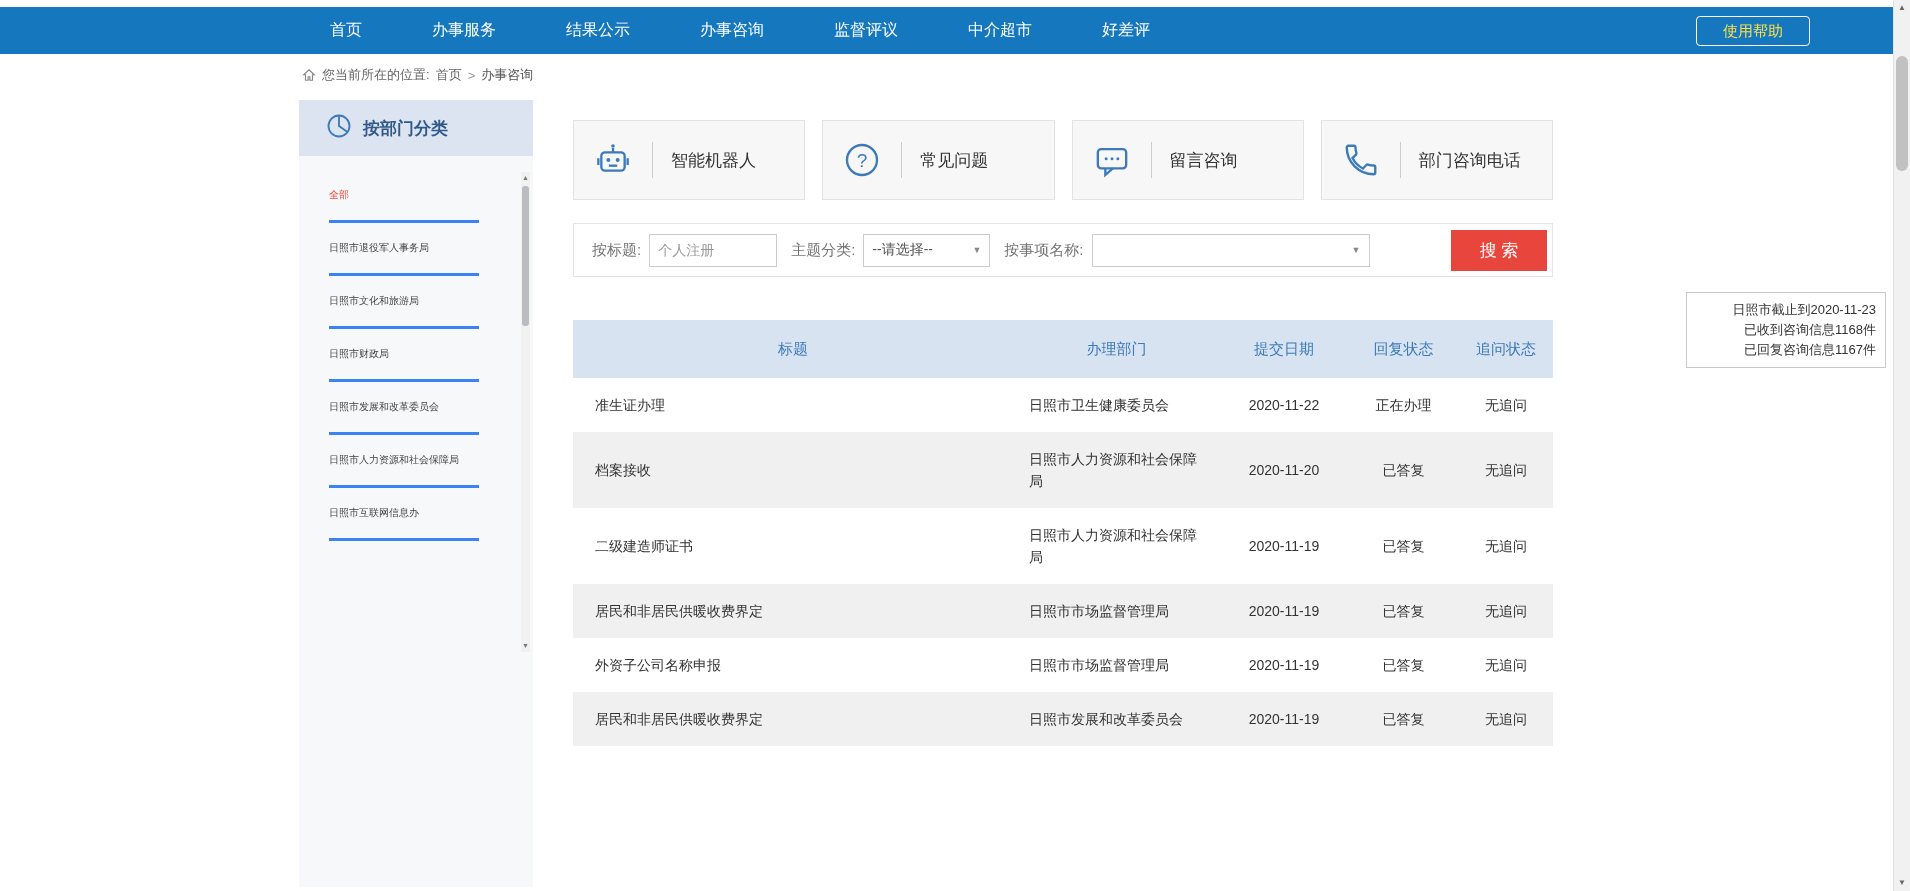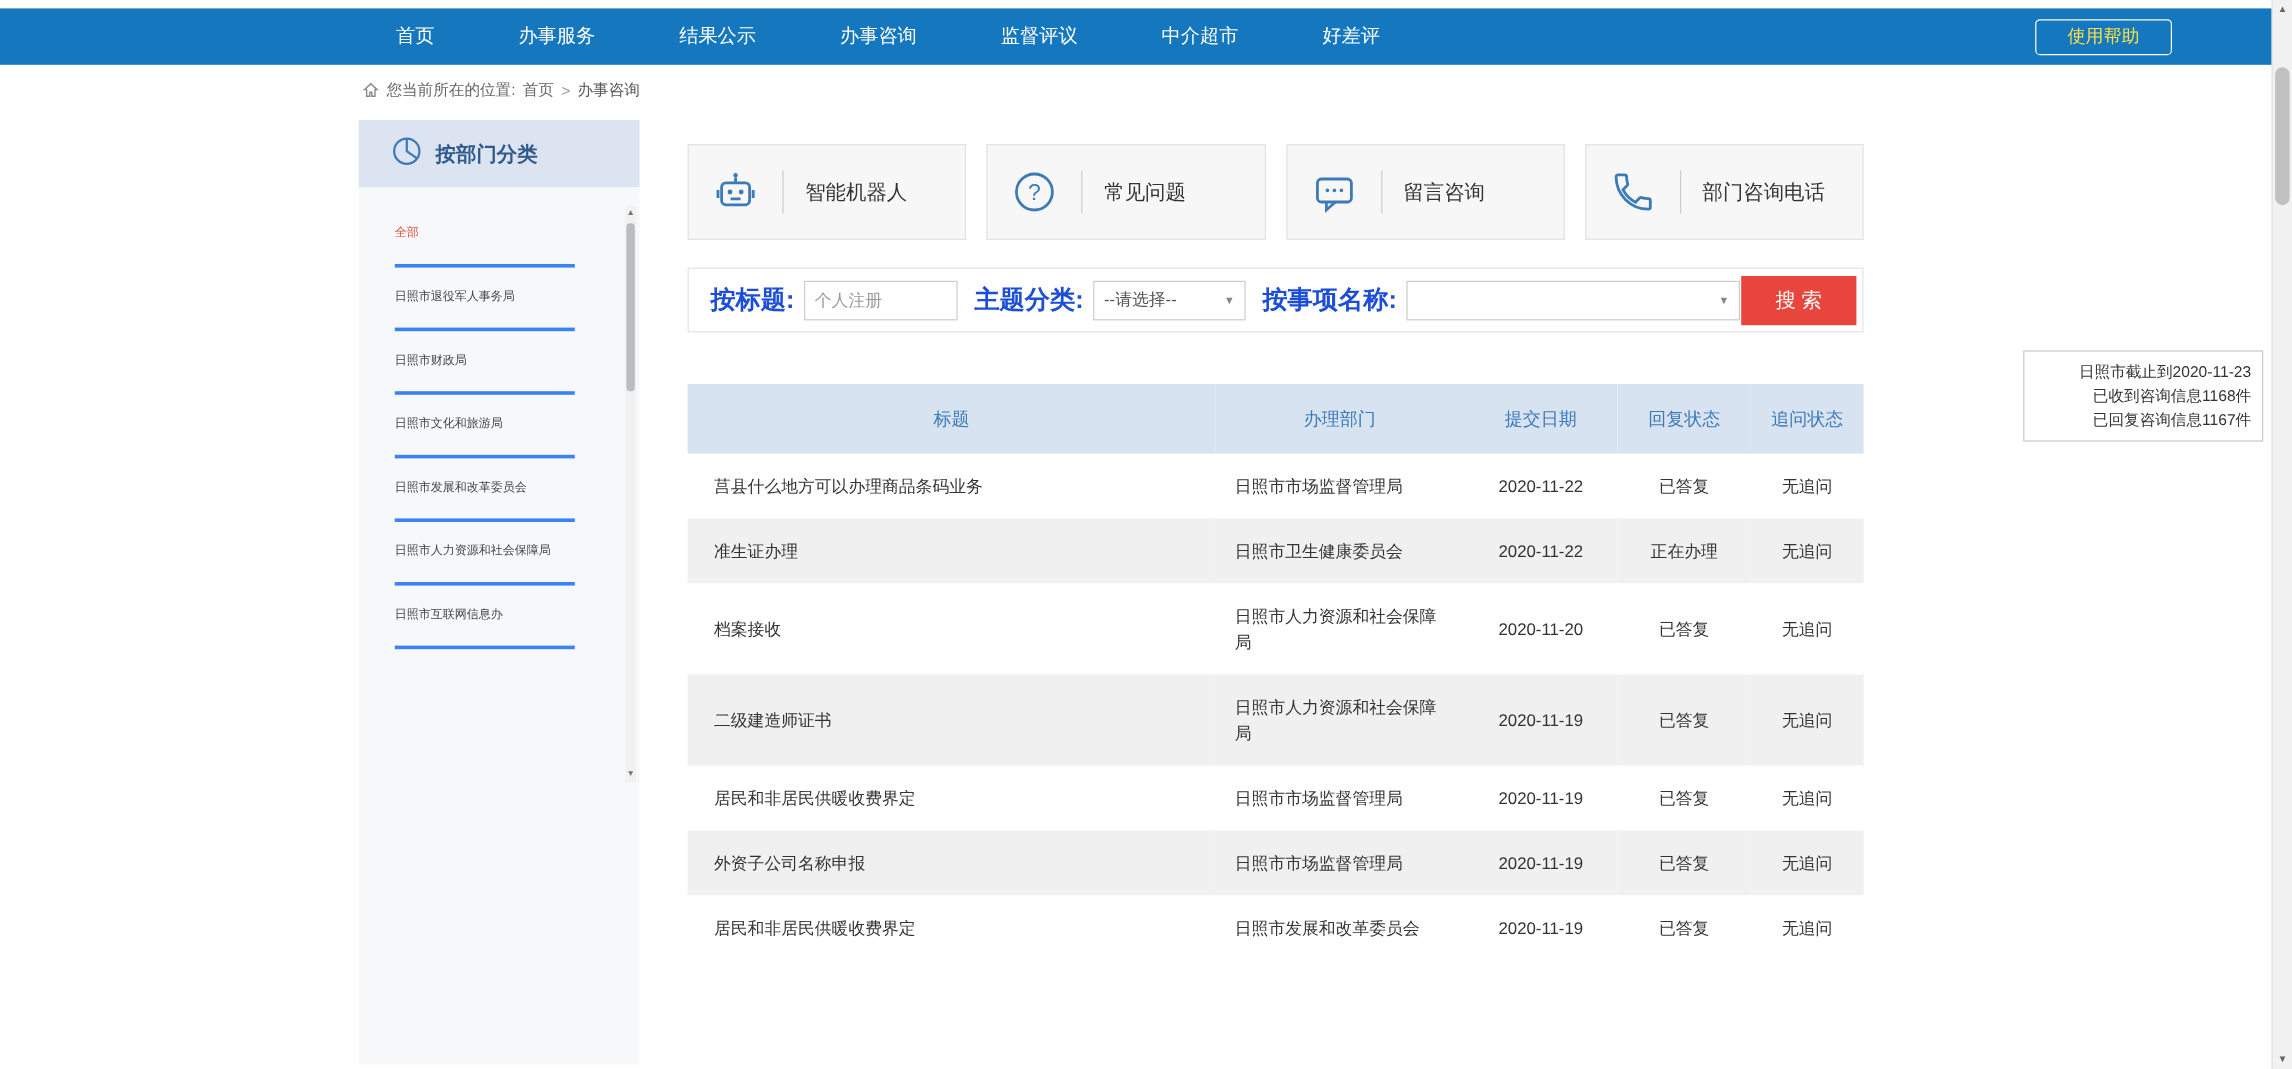--- a/index.html
+++ b/index.html
@@ -37,21 +37,21 @@
   .main{width:980px;margin-left:40px;padding-top:20px;}
 
   .quicklinks{display:flex;gap:17px;}
   .qcard{width:257px;height:80px;background:#f7f7f7;border:1px solid #e3e3e3;box-sizing:border-box;display:flex;align-items:center;cursor:pointer;}
   .qcard .qicon{width:78px;display:flex;justify-content:center;}
   .qcard .vdiv{width:1px;height:36px;background:#ccc;}
   .qcard .qlabel{padding-left:18px;font-size:17px;color:#333;}
 
   
   .searchbar{margin-top:23px;height:54px;border:1px solid #e4e4e4;box-sizing:border-box;display:flex;align-items:center;padding-left:18px;position:relative;}
-  .s-label{color:#1d4ed8;font-size:21px;white-space:nowrap;font-weight:bold;}
+  .s-label{color:#737373;font-size:15px;white-space:nowrap;}
   .s-input{width:128px;height:33px;border:1px solid #ccc;box-sizing:border-box;margin:0 14px 0 8px;padding:0 8px;font-size:14px;color:#333;font-family:inherit;}
   .s-input::placeholder{color:#999;}
   .sel{height:33px;border:1px solid #ccc;box-sizing:border-box;background:#fff;display:flex;align-items:center;justify-content:space-between;margin:0 14px 0 8px;padding:0 8px;font-size:14px;color:#555;cursor:pointer;}
   .sel .arrow{color:#888;font-size:9px;margin-left:6px;}
   .sel.topic{width:127px;}
   .sel.item{width:278px;}
   .search-btn{position:absolute;right:5px;top:6px;width:96px;height:41px;background:#e8463c;color:#fff;border:none;font-size:17px;cursor:pointer;font-family:inherit;}
 
   
   .result-table{margin-top:43px;width:980px;border-collapse:collapse;table-layout:fixed;}
@@ -113,22 +113,22 @@
         <svg width="28" height="28" viewBox="0 0 24 24">
             <circle cx="12" cy="12" r="9" fill="none" stroke="#3d7ab8" stroke-width="1.6"></circle>
             <path d="M12 3v9l7 5" fill="none" stroke="#3d7ab8" stroke-width="1.6"></path>
           </svg>
       </span>
       <span class="sidebar-title">按部门分类</span>
     </div>
     <ul class="sidebar-list">
       <li class="sidebar-item active">全部</li>
       <li class="sidebar-item">日照市退役军人事务局</li>
+      <li class="sidebar-item">日照市文化和旅游局</li>
       <li class="sidebar-item">日照市财政局</li>
-      <li class="sidebar-item">日照市文化和旅游局</li>
       <li class="sidebar-item">日照市发展和改革委员会</li>
       <li class="sidebar-item">日照市人力资源和社会保障局</li>
       <li class="sidebar-item">日照市互联网信息办</li>
     </ul>
     <div class="side-scroll">
       <div class="arrow up">▲</div>
       <div class="thumb"></div>
       <div class="arrow down">▼</div>
     </div>
   </aside>
@@ -213,27 +213,20 @@
         <tr>
           <th>标题</th>
           <th>办理部门</th>
           <th>提交日期</th>
           <th>回复状态</th>
           <th>追问状态</th>
         </tr>
       </thead>
       <tbody>
         <tr>
-          <td class="c-title">莒县什么地方可以办理商品条码业务</td>
-          <td class="c-dept">日照市市场监督管理局</td>
-          <td class="c-date">2020-11-22</td>
-          <td class="c-reply">已答复</td>
-          <td class="c-follow">无追问</td>
-        </tr>
-        <tr>
           <td class="c-title">准生证办理</td>
           <td class="c-dept">日照市卫生健康委员会</td>
           <td class="c-date">2020-11-22</td>
           <td class="c-reply">正在办理</td>
           <td class="c-follow">无追问</td>
         </tr>
         <tr>
           <td class="c-title">档案接收</td>
           <td class="c-dept">日照市人力资源和社会保障局</td>
           <td class="c-date">2020-11-20</td>

